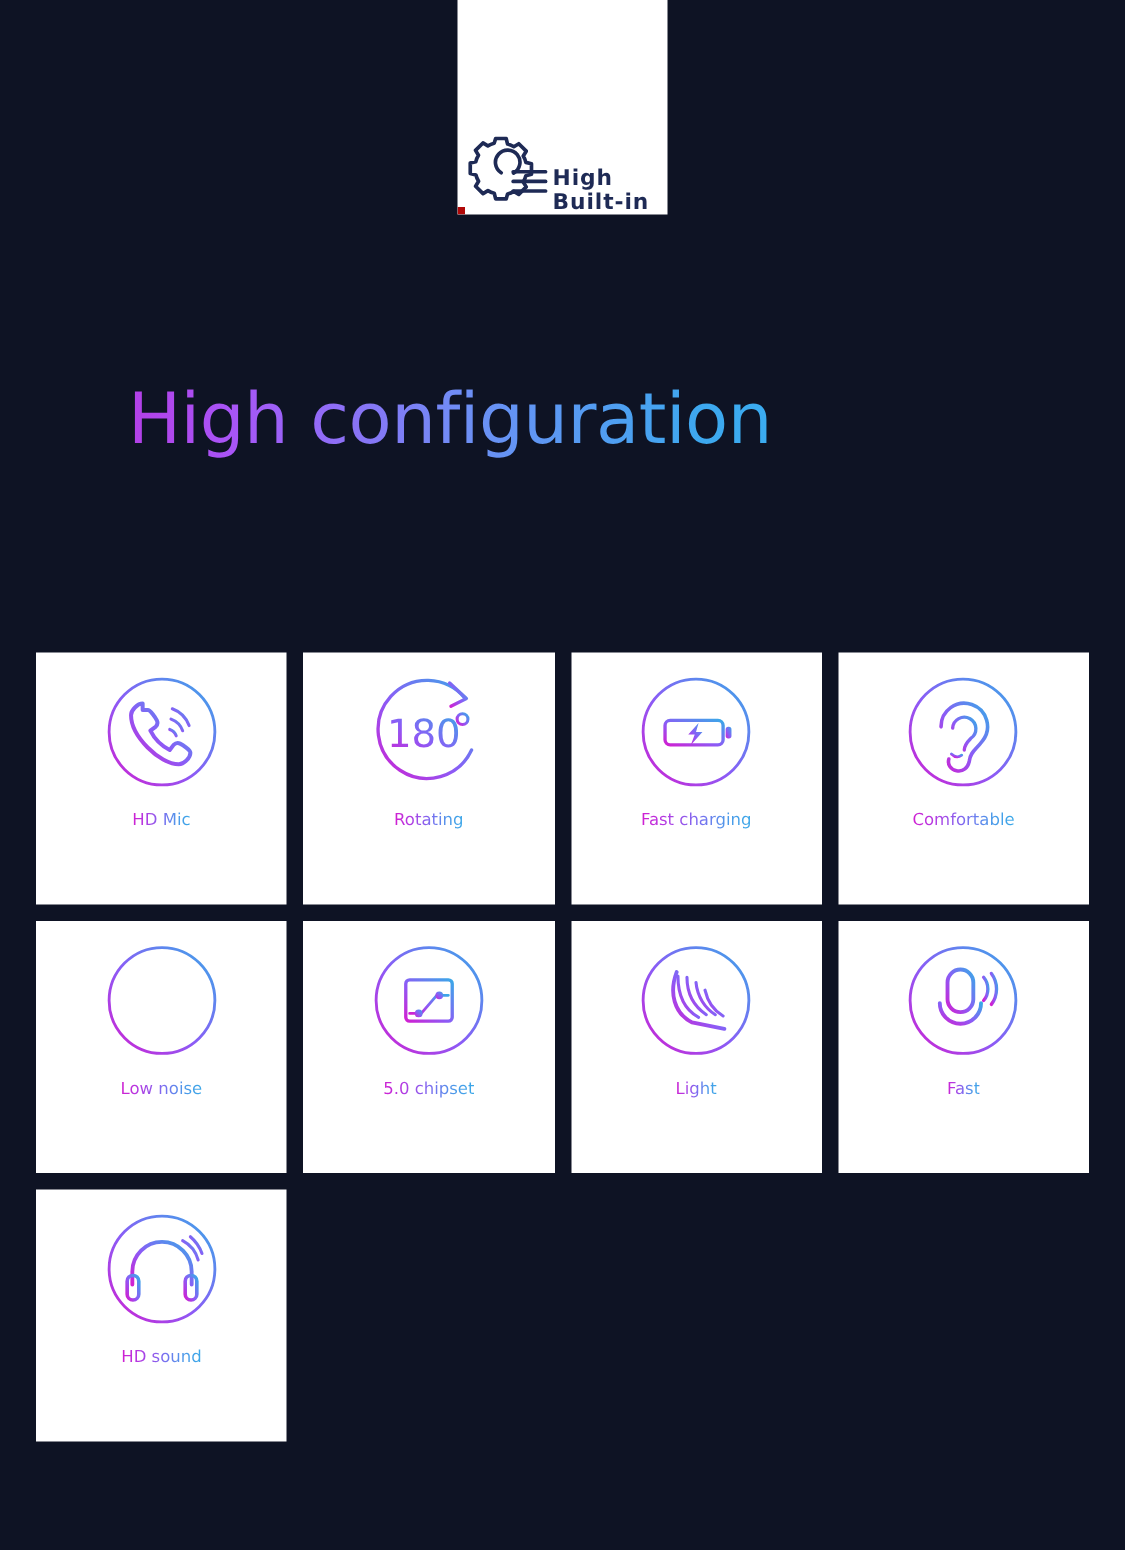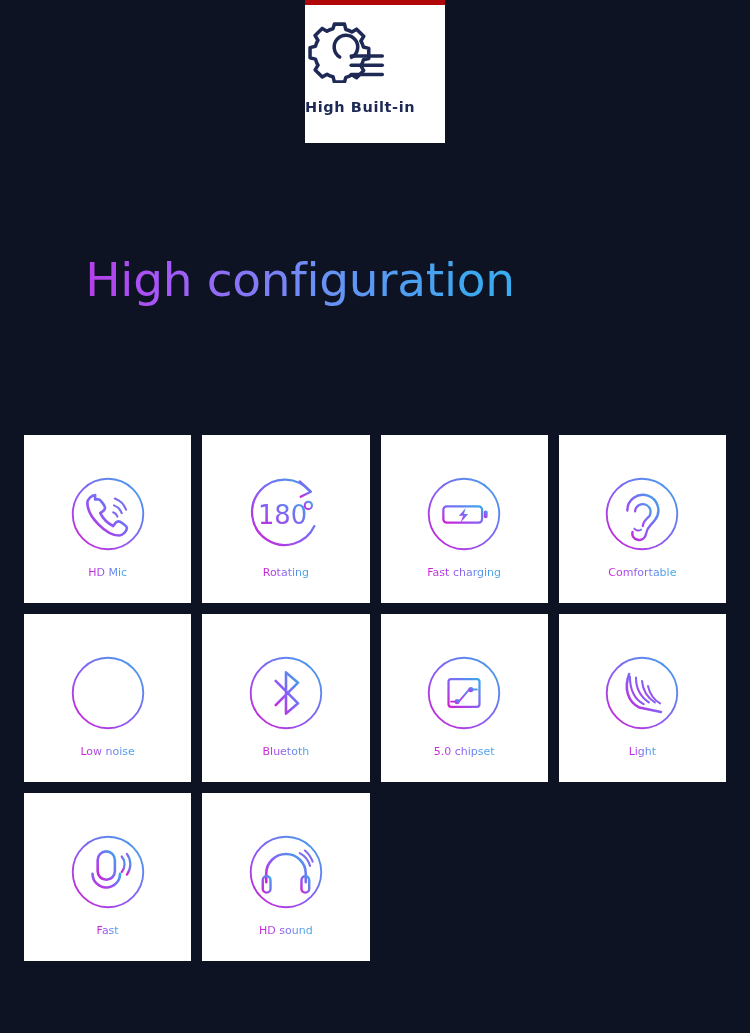--- a/index.html
+++ b/index.html
@@ -8,21 +8,21 @@
     background: #0e1324;
     font-family: "DejaVu Sans", "Liberation Sans", sans-serif;
     overflow: hidden;
   }
   .page { position: relative; width: 750px; height: 1033px; background: #0e1324; }
 
   
   .badge {
     position: absolute; left: 305px; top: 0; width: 140px; height: 143px;
     background: #ffffff; overflow: hidden;
-    display: flex; flex-direction: column; align-items: flex-start;
+    display: flex; align-items: flex-end;
   }
   .badge-stripe { width: 100%; height: 5px; background: #b00808; flex: 0 0 5px; }
   .badge-icon { margin-top: 14px; width: 84px; height: 64px; }
   .badge-label {
     margin-top: 16px; font-size: 14.5px; font-weight: 700;
     color: #1e2a55; letter-spacing: 0.6px;
   }
 
   
   .heading {
@@ -40,21 +40,21 @@
     width: 702px;
     display: grid;
     grid-template-columns: repeat(4, 1fr);
     grid-template-rows: repeat(3, 168px);
     column-gap: 11px; row-gap: 11px;
   }
   .card {
     background: #ffffff;
     display: flex; flex-direction: column;
     align-items: center; justify-content: flex-start;
-    padding-top: 36px;
+    padding-top: 10px;
   }
   .card-icon { width: 86px; height: 86px; display: block; }
   .card-label {
     margin-top: 10px; font-size: 11px; line-height: 1.1;
     white-space: nowrap;
     background: linear-gradient(90deg, #d11fd1 0%, #b43ae2 22%, #7c6cf0 52%, #4e9ae9 78%, #3aa8e8 100%);
     -webkit-background-clip: text; background-clip: text;
     -webkit-text-fill-color: transparent; color: transparent;
   }
   .card-label.sm { font-size: 15px; }
@@ -151,27 +151,20 @@
           <line x1="44" y1="31" x2="44" y2="69"></line>
           <line x1="51" y1="40" x2="51" y2="60"></line>
           <line x1="58" y1="44" x2="58" y2="56"></line>
           <line x1="65" y1="36" x2="65" y2="64"></line>
           <line x1="72" y1="44" x2="72" y2="56"></line>
         </g>
       </svg>
       <div class="card-label">Low noise</div>
     </div>
 
-    <div class="card">
-      <svg class="card-icon" viewBox="0 0 100 100">
-        <circle cx="50" cy="50" r="41" fill="none" stroke="url(#g1)" stroke-width="2.2"></circle>
-        <path d="M38 36 L64 62 L50 74 V26 L64 38 L38 64" fill="none" stroke="url(#g1)" stroke-width="3" stroke-linejoin="round" stroke-linecap="round"></path>
-      </svg>
-      <div class="card-label">Bluetoth</div>
-    </div>
 
     <div class="card">
       <svg class="card-icon" viewBox="0 0 100 100">
         <circle cx="50" cy="50" r="41" fill="none" stroke="url(#g1)" stroke-width="2.2"></circle>
         <rect x="32" y="34" width="36" height="32" rx="3" fill="none" stroke="url(#g1)" stroke-width="2.6"></rect>
         <g stroke="url(#g1)" stroke-width="2.2" stroke-linecap="round">
           <line x1="24" y1="39" x2="31" y2="39"></line>
           <line x1="24" y1="45" x2="31" y2="45"></line>
           <line x1="24" y1="51" x2="31" y2="51"></line>
           <line x1="24" y1="57" x2="31" y2="57"></line>

